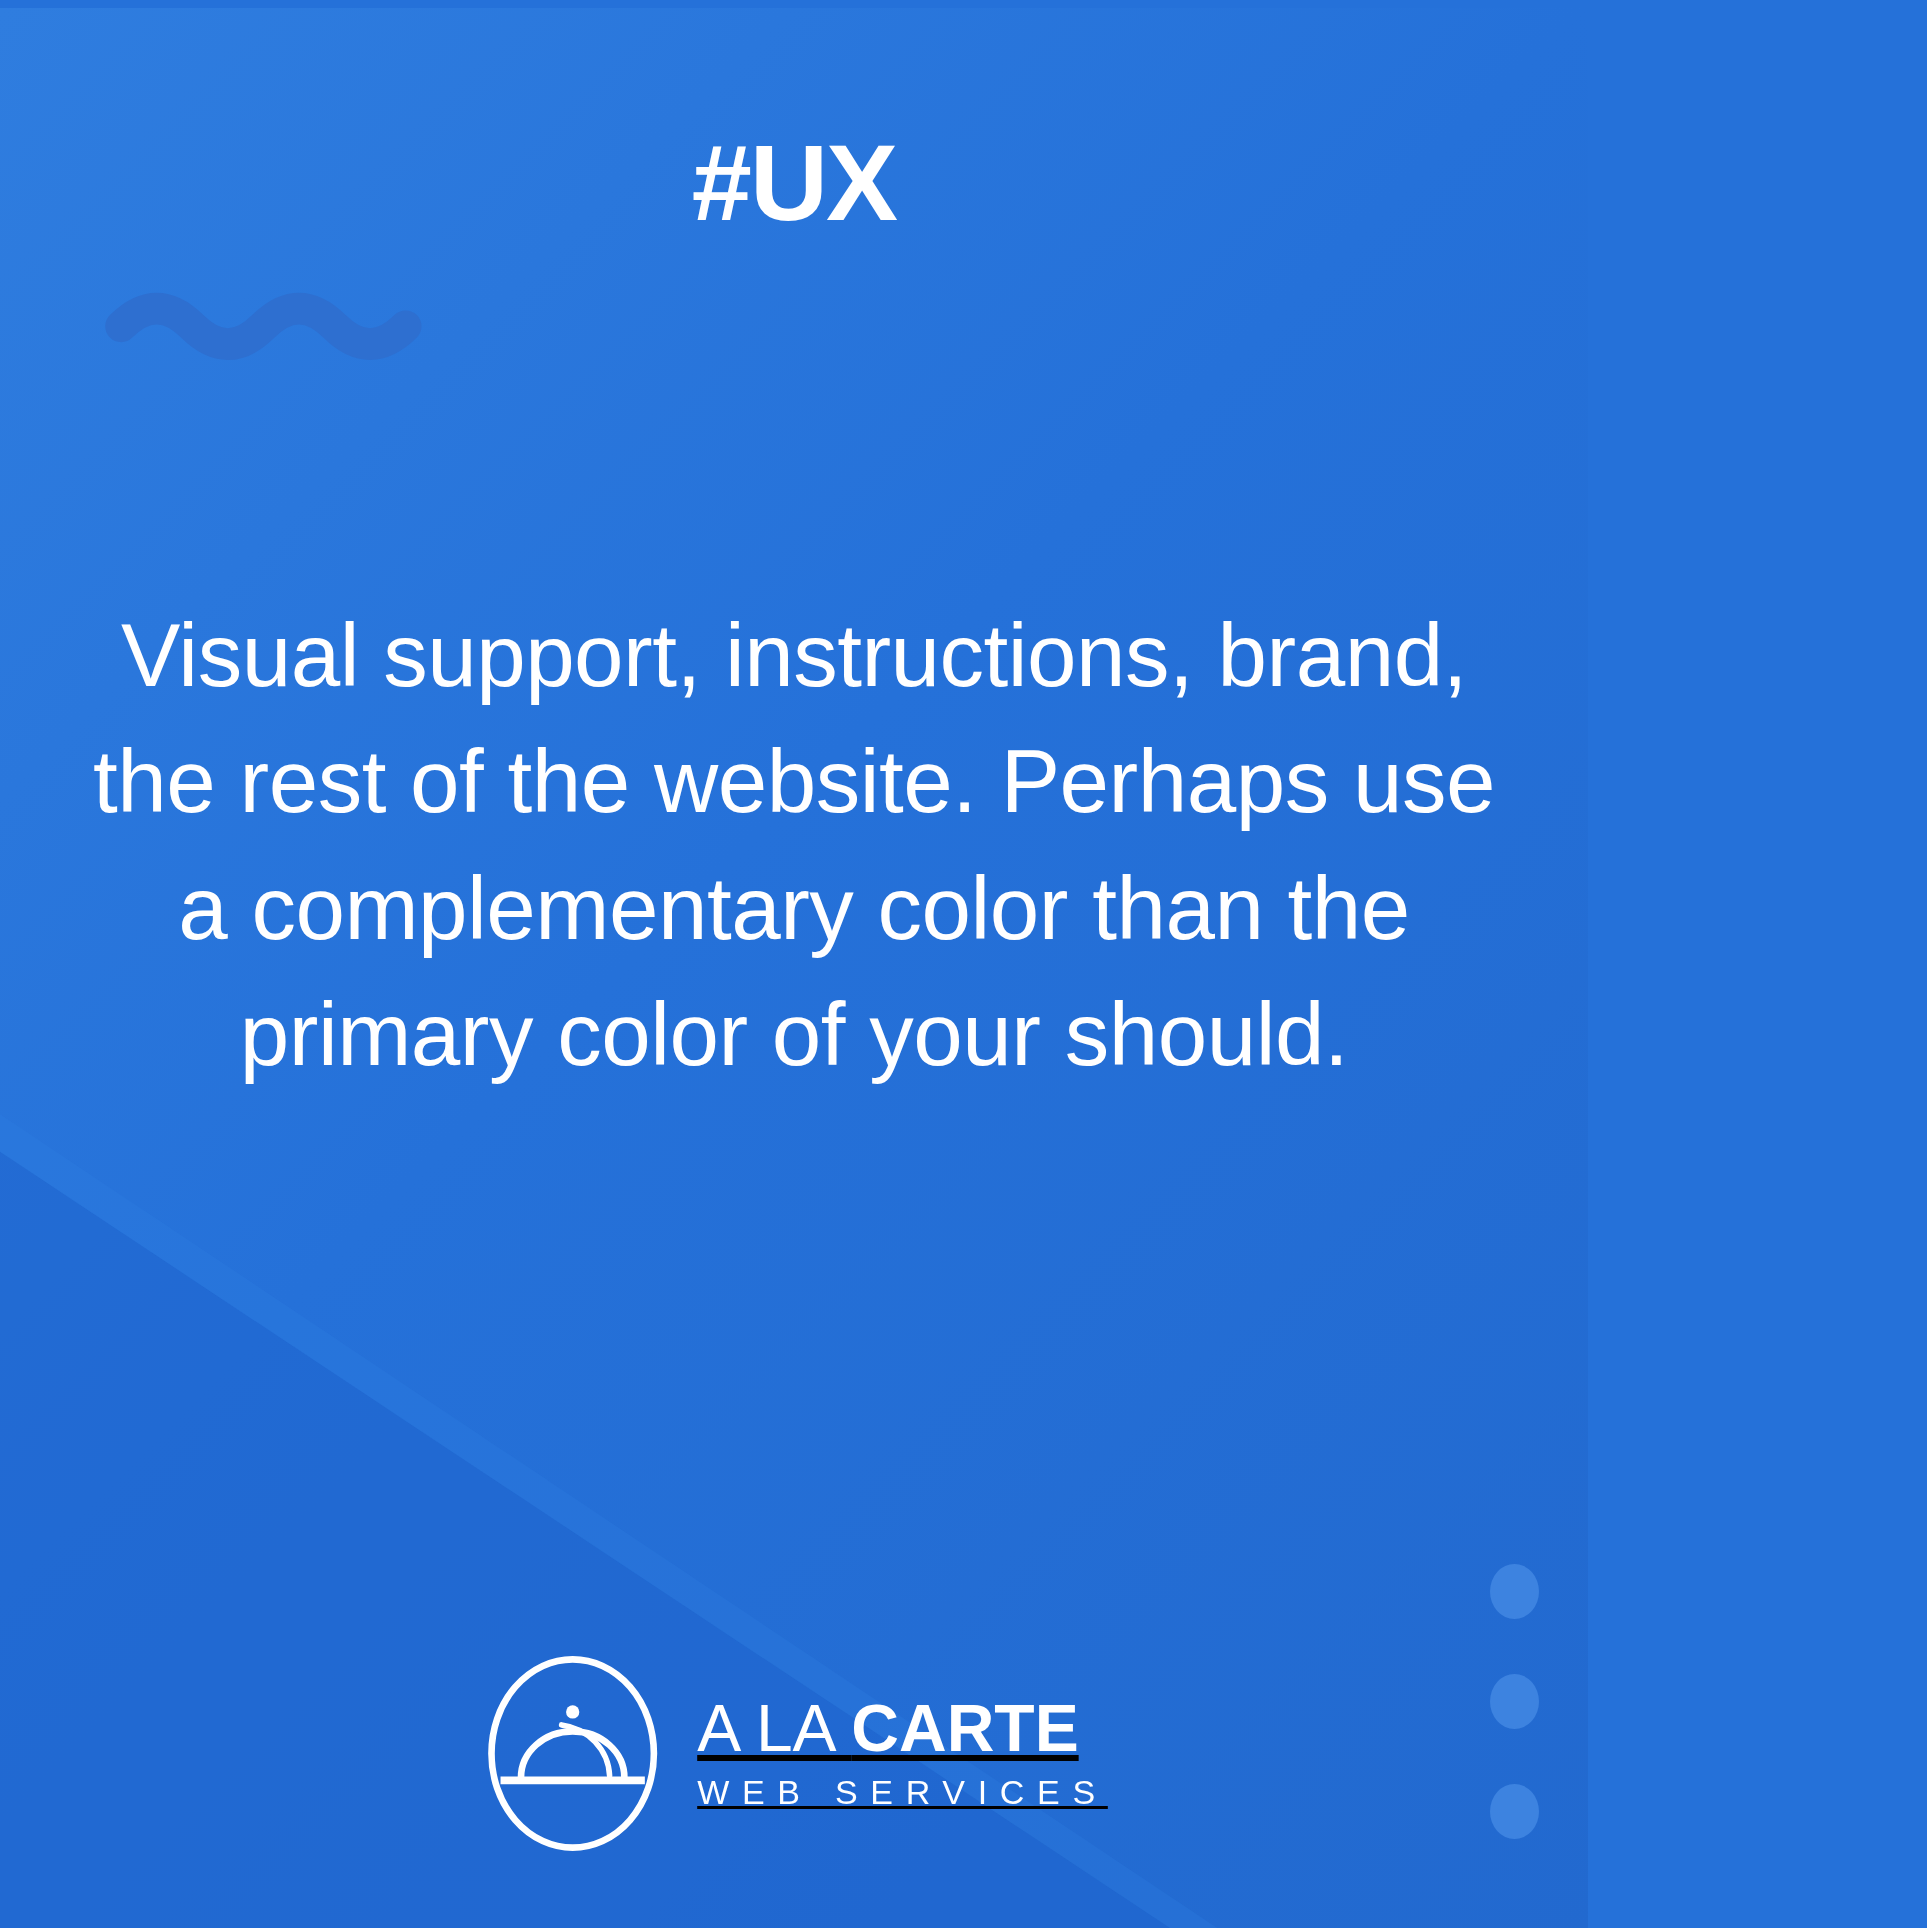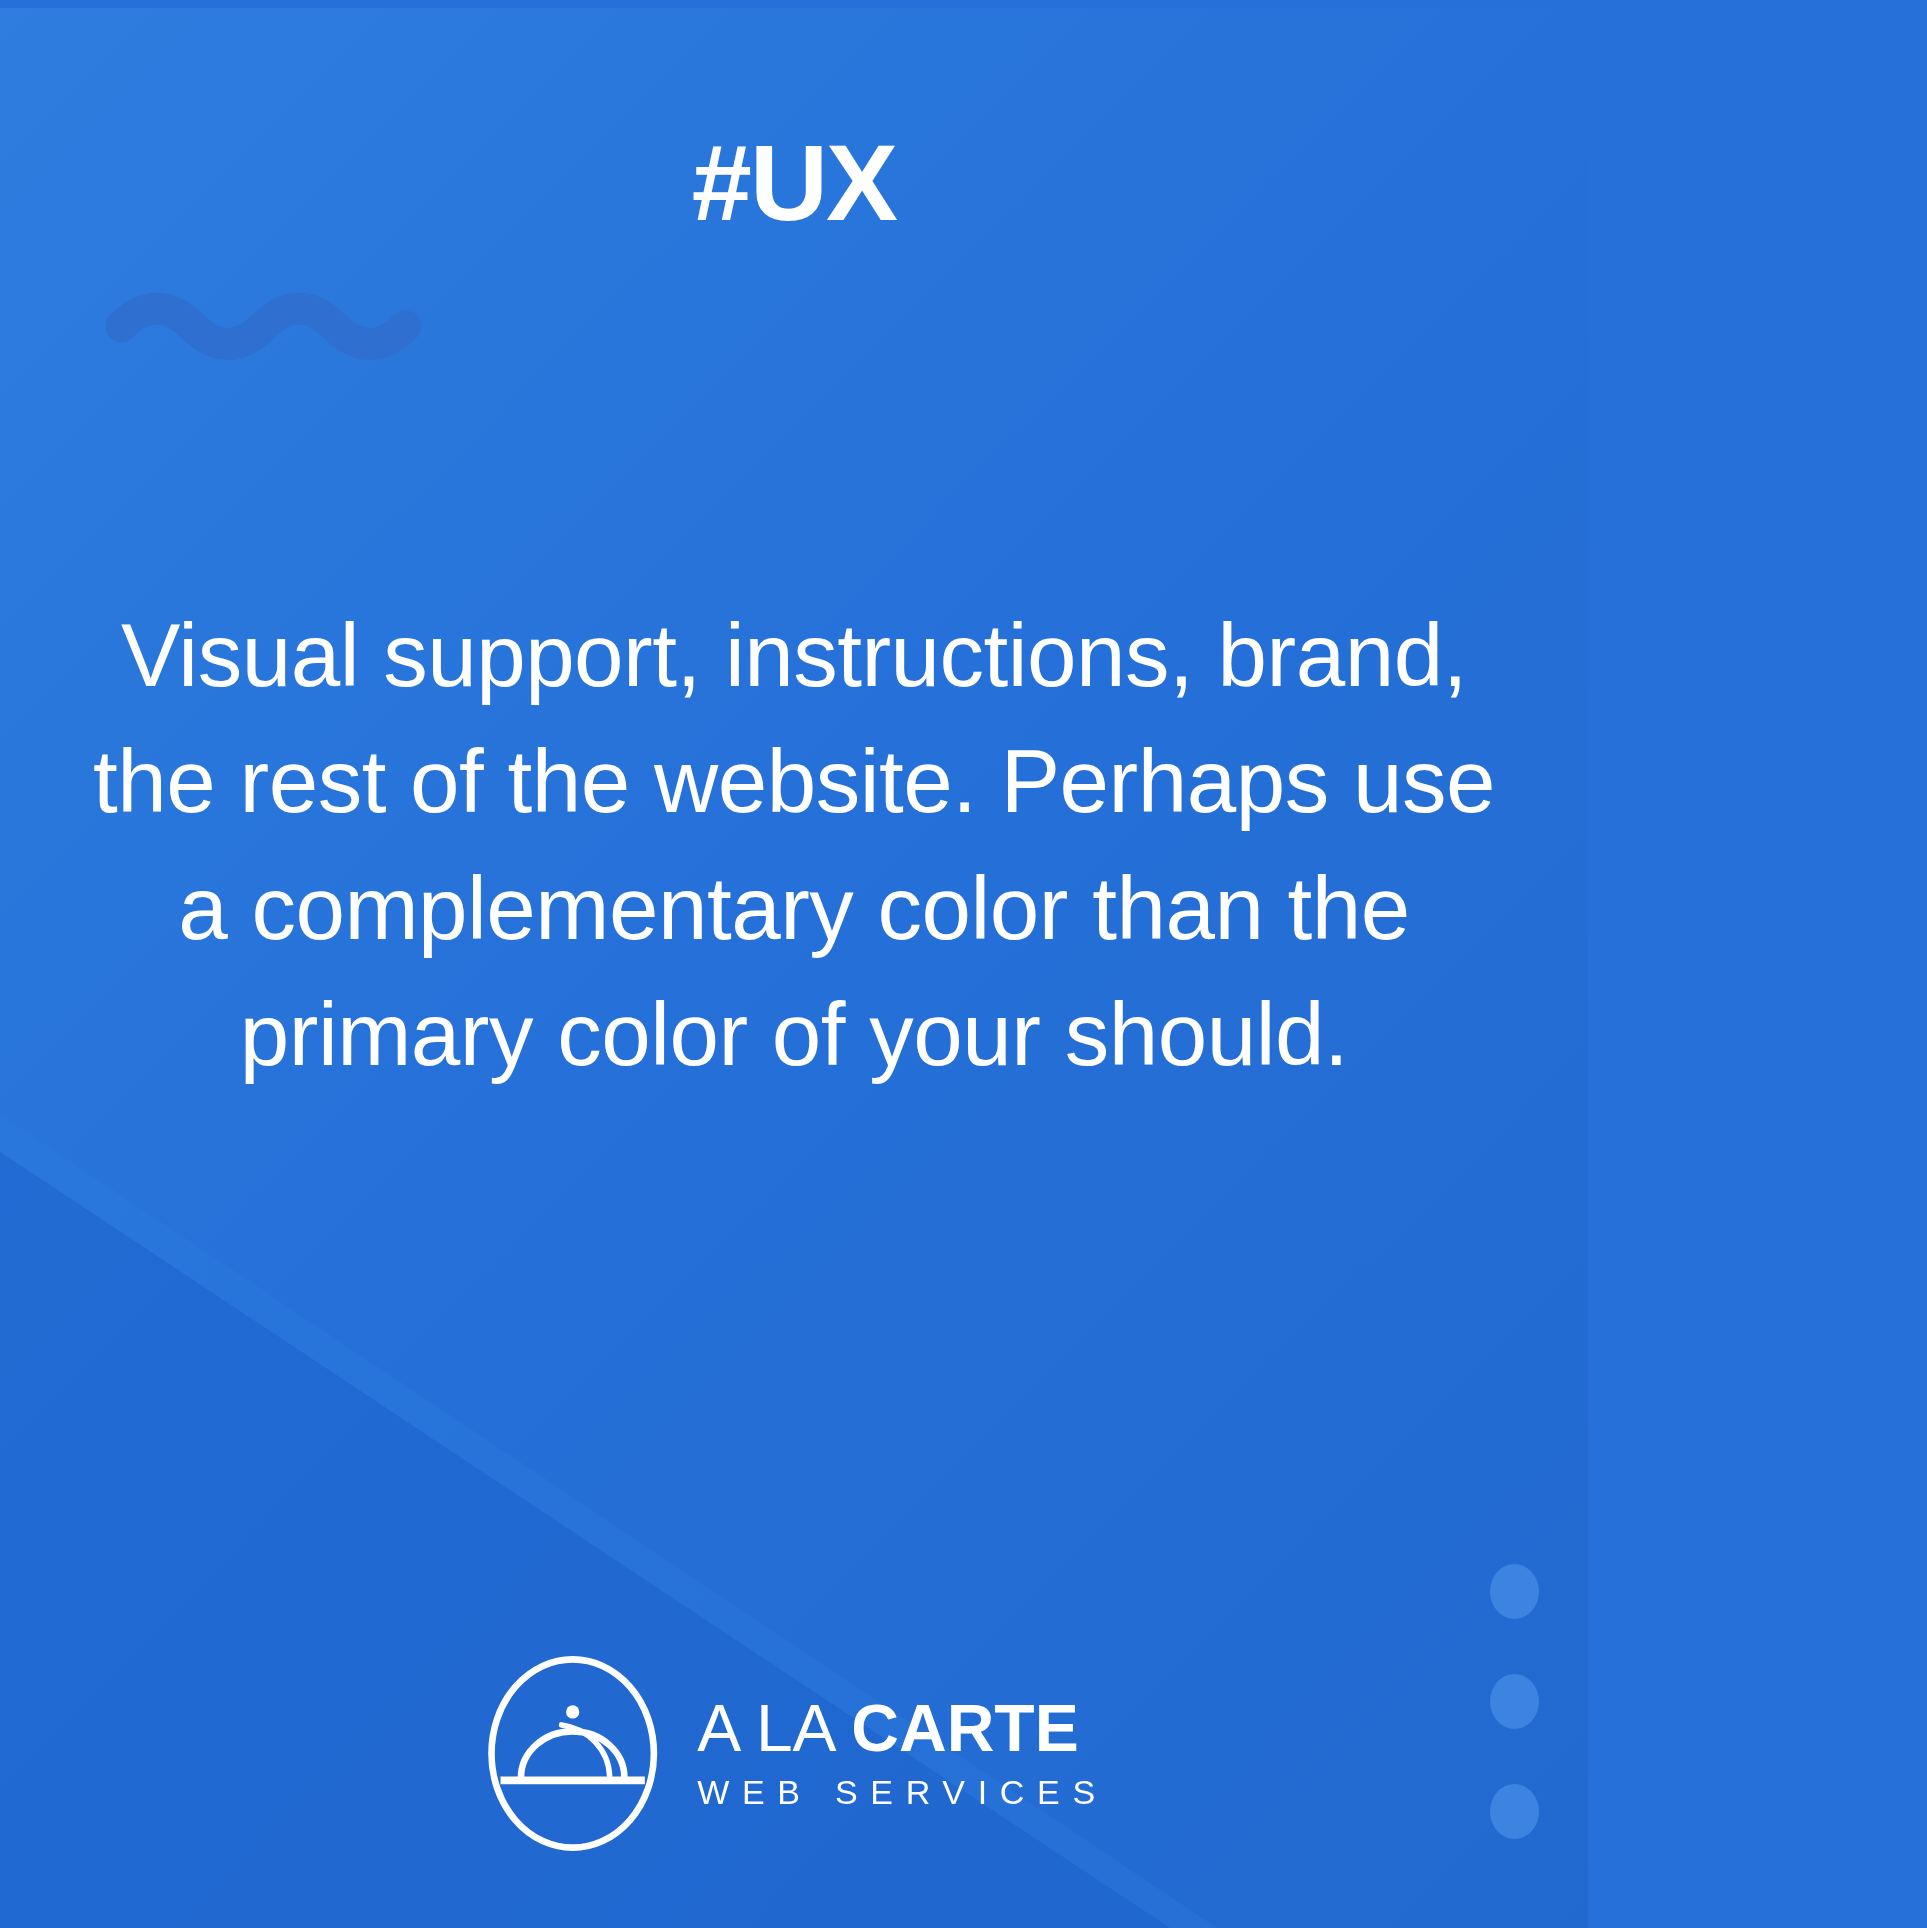--- a/index.html
+++ b/index.html
@@ -91,21 +91,21 @@
     left: 50%;
     transform: translateX(-50%);
     bottom: 81px;
     display: flex;
     align-items: center;
     gap: 32px;
   }
   .logo-mark { width: 185px; height: 203px; flex: none; }
   .logo-mark svg { display:block; width:100%; height:100%; }
 
-  .wordmark { display: flex; flex-direction: column; justify-content: center; }
+  .wordmark { display: flex; flex-direction: column; justify-content: center; text-decoration: underline; }
   .wm-top {
     color: #ffffff;
     font-size: 66px;
     line-height: 1.02;
     white-space: nowrap;
     letter-spacing: 0px;
   }
   .wm-light { font-weight: 300; }
   .wm-bold  { font-weight: 700; }
   .wm-sub {

